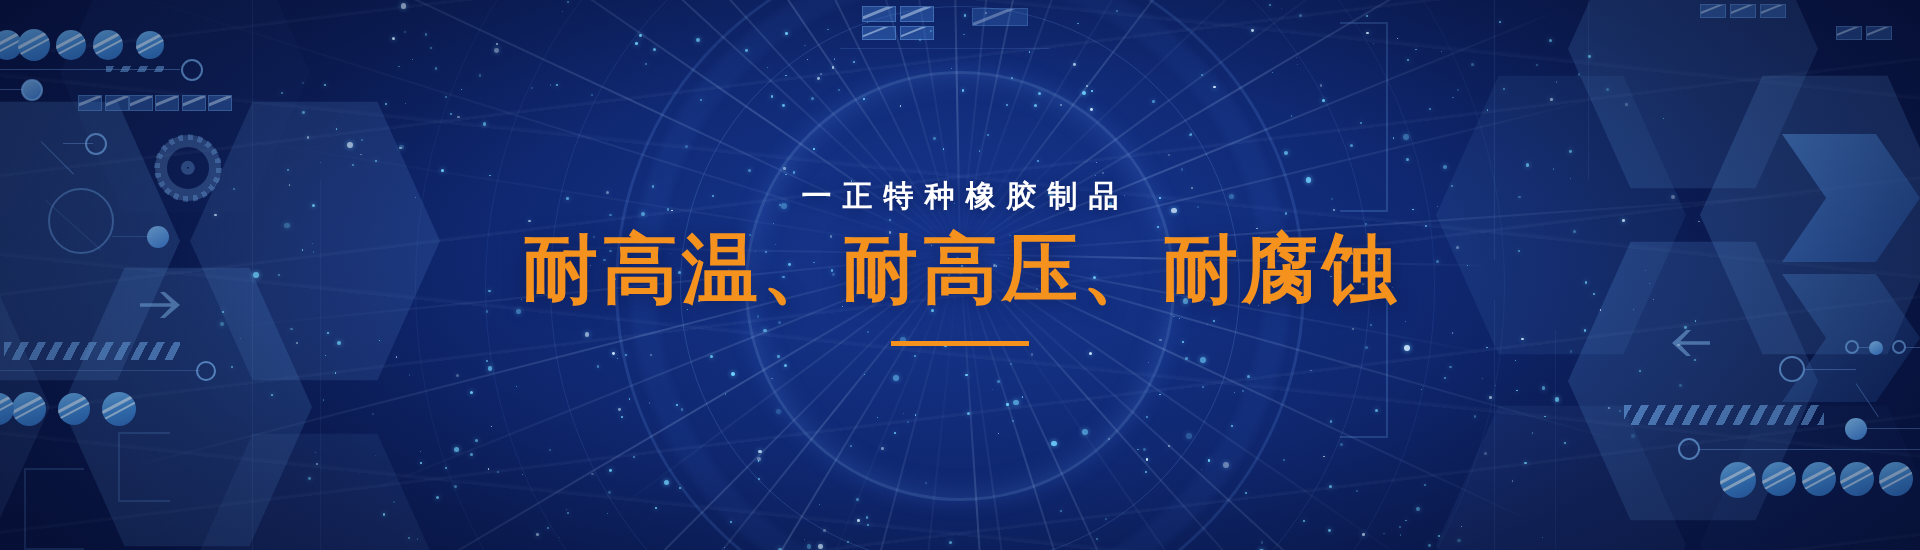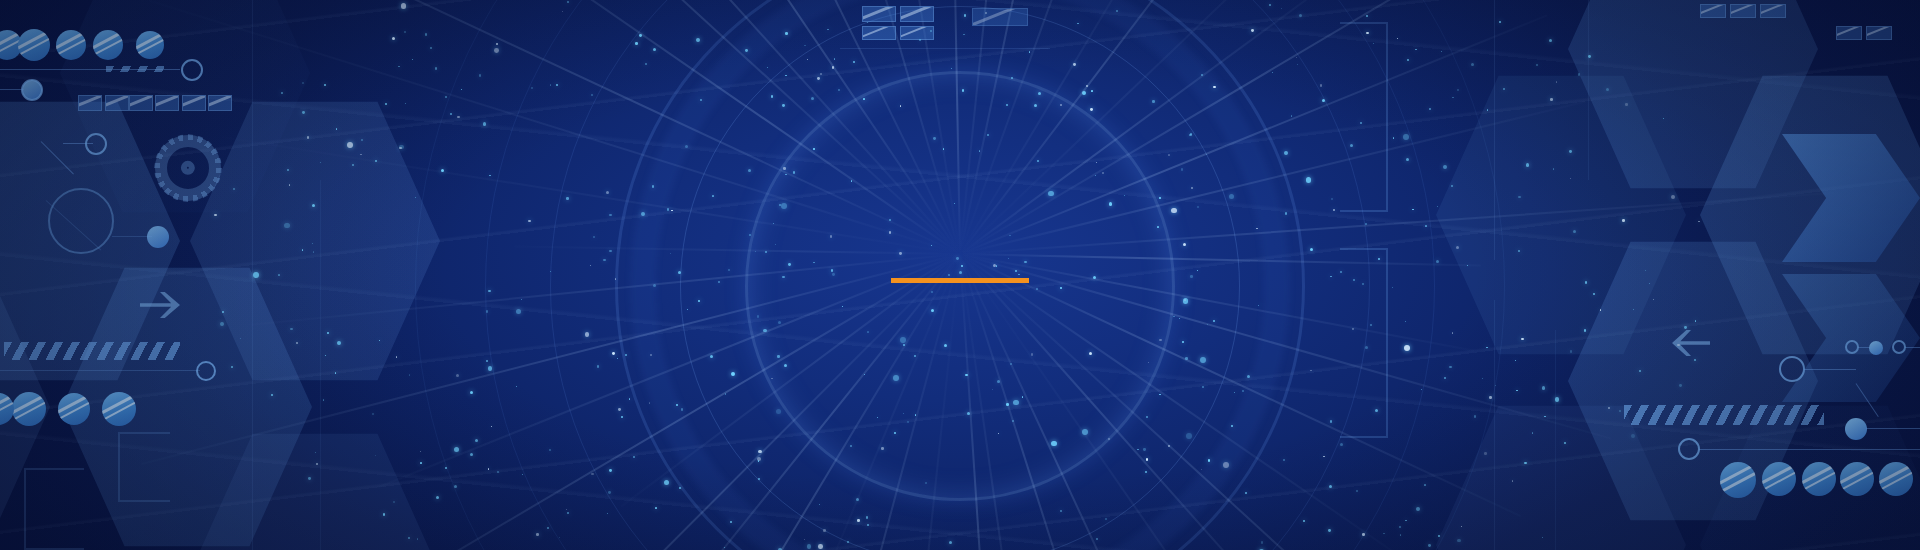--- a/index.html
+++ b/index.html
@@ -879,16 +879,18 @@
       <i style="left: 625.4px; top: 353.8px; width: 1.9px; height: 1.9px; opacity: 0.72;"></i>
       <i style="left: 1182.4px; top: 341.2px; width: 2.1px; height: 2.1px; opacity: 0.98;"></i>
       <i style="left: 1424.9px; top: 224.9px; width: 1.7px; height: 1.7px; opacity: 0.62;"></i>
       <i style="left: 1190.1px; top: 275px; width: 2.6px; height: 2.6px; opacity: 0.34;"></i>
       <i style="left: 817.1px; top: 76.8px; width: 2.9px; height: 2.9px; opacity: 0.71; background: rgb(207, 233, 255);"></i>
     </div>
 
   <div class="layer vignette"></div>
 
   <div class="copy">
+    <div class="eyebrow">一正特种橡胶制品</div>
+    <div class="headline">耐高温、耐高压、耐腐蚀</div>
     <div class="rule"></div>
   </div>
 
 </div>
 
 </body></html>

